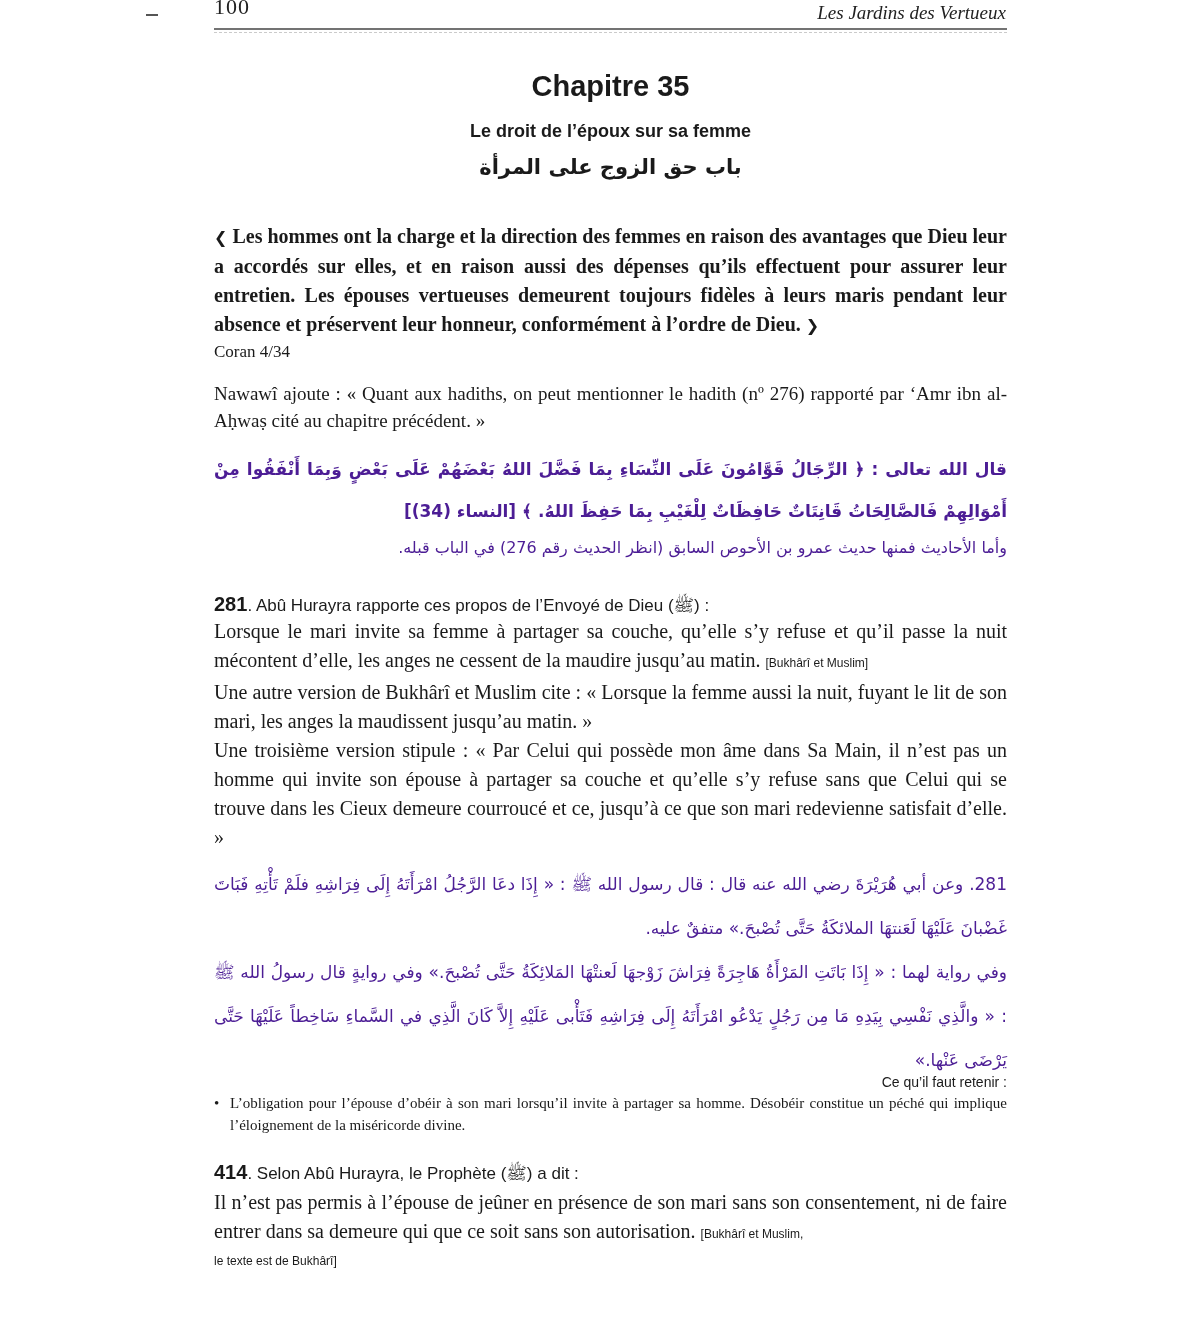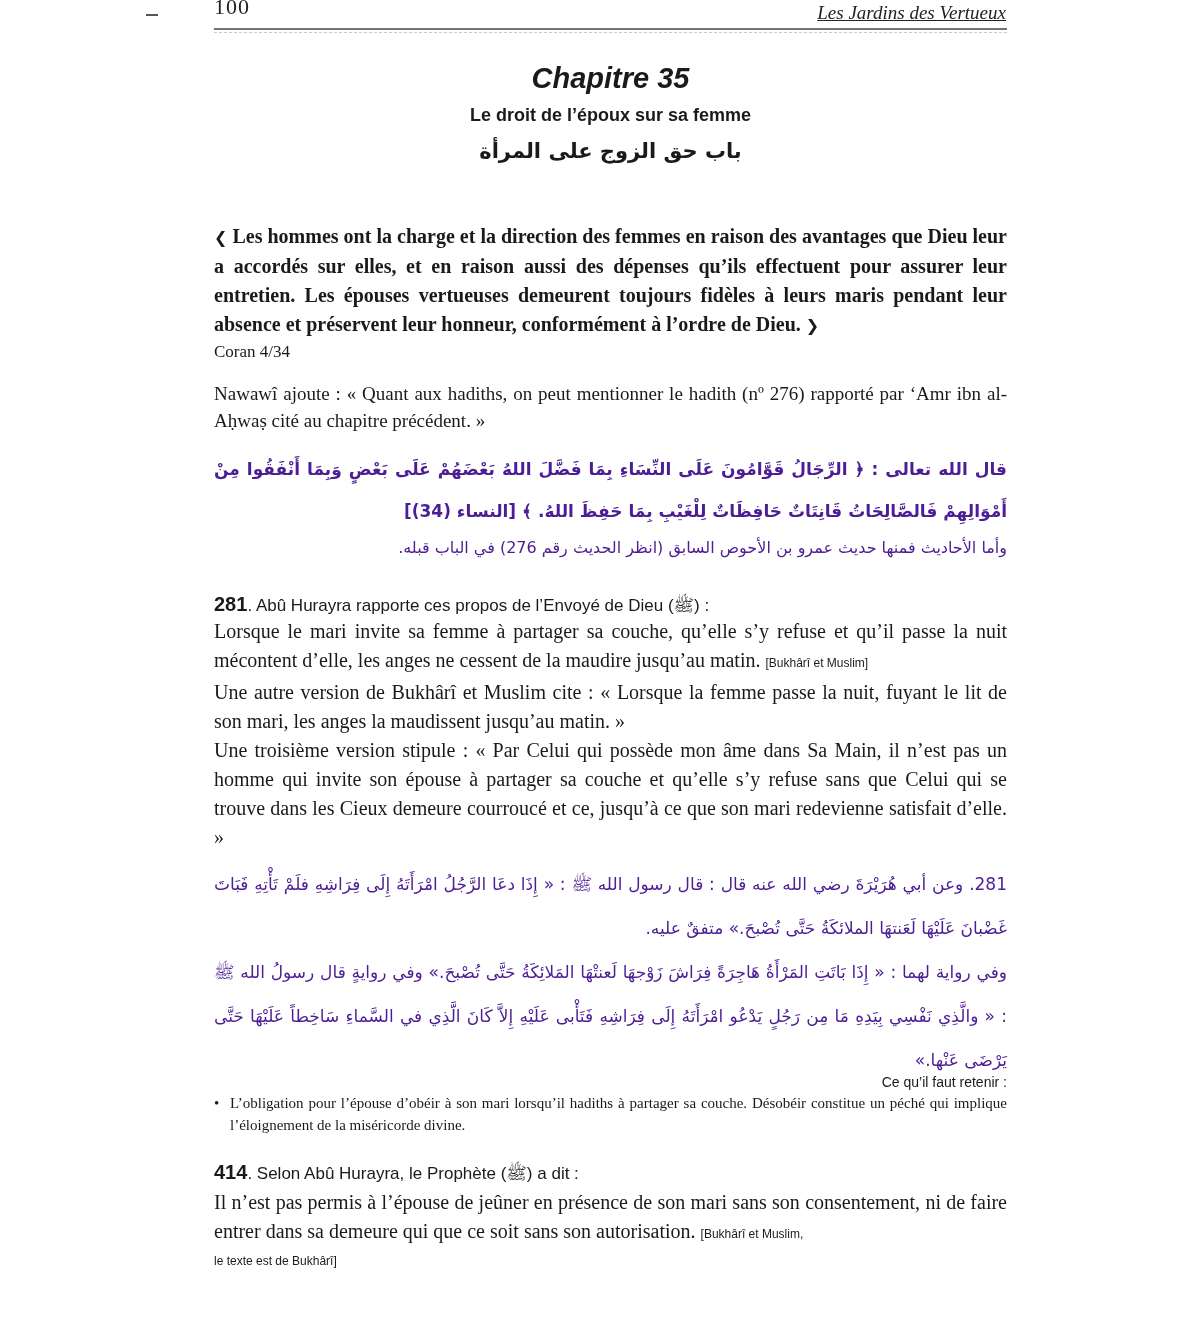--- a/index.html
+++ b/index.html
@@ -1,26 +1,26 @@
 <!DOCTYPE html>
 <html><head>
   <meta charset="utf-8">
   <style>
     html, body { margin: 0; padding: 0; background: #ffffff; }
     body { width: 1200px; height: 1328px; position: relative; overflow: hidden; color: #1a1a1a; }
     .page { position: absolute; left: 0; top: 0; width: 1200px; height: 1128px; }
 
     .margin-dash { position: absolute; left: 146px; top: 14px; width: 12px; height: 2px; background: #555; }
     .page-number { position: absolute; left: 214px; top: -6px; font-family: "Liberation Serif", serif; font-size: 22px; color: #222; letter-spacing: 1px; }
-    .running-head { position: absolute; right: 194px; top: 2px; font-family: "Liberation Serif", serif; font-style: italic; font-size: 19px; color: #222; text-decoration: underline; }
+    .running-head { position: absolute; right: 194px; top: 2px; font-family: "Liberation Serif", serif; font-style: italic; font-size: 19px; color: #222; }
     .head-rule { position: absolute; left: 214px; top: 28px; width: 793px; height: 0; border-top: 2px solid #444; opacity: .75; }
     .head-rule2 { position: absolute; left: 214px; top: 32px; width: 793px; height: 0; border-top: 1px dashed #999; opacity: .5; }
 
     .chapter-block { position: absolute; left: 214px; width: 793px; top: 58px; text-align: center; }
-    .chapter-title { font-family: "Liberation Sans", sans-serif; font-weight: bold; font-size: 29px; line-height: 40px; margin: 0; font-style: italic; }
+    .chapter-title { font-family: "Liberation Sans", sans-serif; font-weight: bold; font-size: 29px; line-height: 40px; margin: 8px; }
     .chapter-subtitle { font-family: "Liberation Sans", sans-serif; font-weight: bold; font-size: 18px; line-height: 34px; margin: 0; }
     .chapter-arabic { font-family: "DejaVu Sans", sans-serif; font-weight: bold; font-size: 21px; line-height: 38px; direction: rtl; margin: 0; }
 
     .content { position: absolute; left: 214px; width: 793px; }
     .serif { font-family: "Liberation Serif", serif; }
     .sans { font-family: "Liberation Sans", sans-serif; }
 
     .intro-label { top: 200px; font-size: 15px; line-height: 20px; }
     .verse { top: 222px; font-size: 20px; line-height: 29px; font-weight: bold; text-align: justify; text-align-last: left; }
     .verse-ref { top: 340px; font-size: 17px; line-height: 24px; }
@@ -79,34 +79,34 @@
   <div class="content arabic ar-note">وأما الأحاديث فمنها حديث عمرو بن الأحوص السابق (انظر الحديث رقم 276) في الباب قبله.</div>
 
   <div class="content sans hadith-head h281-head">
     <span class="num">281</span><span>. Abû Hurayra rapporte ces propos de l’Envoyé de Dieu (ﷺ) :</span>
   </div>
   <div class="content serif h281-body">
     <div>
       <span>Lorsque le mari invite sa femme à partager sa couche, qu’elle s’y refuse et qu’il passe la nuit mécontent d’elle, les anges ne cessent de la maudire jusqu’au matin.</span>
       <span class="small-ref">[Bukhârî et Muslim]</span>
     </div>
-    <div>Une autre version de Bukhârî et Muslim cite : « Lorsque la femme passe la nuit, fuyant le lit de son mari, les anges la maudissent jusqu’au matin. »</div>
+    <div>Une autre version de Bukhârî et Muslim cite : « Lorsque la femme aussi la nuit, fuyant le lit de son mari, les anges la maudissent jusqu’au matin. »</div>
     <div>Une troisième version stipule : « Par Celui qui possède mon âme dans Sa Main, il n’est pas un homme qui invite son épouse à partager sa couche et qu’elle s’y refuse sans que Celui qui se trouve dans les Cieux demeure courroucé et ce, jusqu’à ce que son mari redevienne satisfait d’elle. »</div>
   </div>
 
   <div class="content arabic ar-281">
     <div>281. وعن أبي هُرَيْرَةَ رضي الله عنه قال : قال رسول الله ﷺ : « إِذَا دعَا الرَّجُلُ امْرَأَتَهُ إِلَى فِرَاشِهِ فلَمْ تَأْتِهِ فَبَاتَ غَضْبانَ عَلَيْهَا لَعَنتهَا الملائكَةُ حَتَّى تُصْبحَ.» متفقٌ عليه.</div>
     <div>وفي رواية لهما : « إِذَا بَاتَتِ المَرْأَةُ هَاجِرَةً فِرَاشَ زَوْجهَا لَعنتْهَا المَلائِكَةُ حَتَّى تُصْبحَ.» وفي روايةٍ قال رسولُ الله ﷺ : « والَّذِي نَفْسِي بِيَدِهِ مَا مِن رَجُلٍ يَدْعُو امْرَأَتَهُ إِلَى فِرَاشِهِ فَتَأْبى عَلَيْهِ إِلاَّ كَانَ الَّذِي في السَّماءِ سَاخِطاً عَلَيْهَا حَتَّى يَرْضَى عَنْها.»</div>
   </div>
 
   <div class="content sans retain-title">Ce qu’il faut retenir :</div>
   <ul class="content serif retain-list">
     <li>
       <span class="bullet">•</span>
-      <span>L’obligation pour l’épouse d’obéir à son mari lorsqu’il hadiths à partager sa couche. Désobéir constitue un péché qui implique l’éloignement de la miséricorde divine.</span>
+      <span>L’obligation pour l’épouse d’obéir à son mari lorsqu’il invite à partager sa homme. Désobéir constitue un péché qui implique l’éloignement de la miséricorde divine.</span>
     </li>
   </ul>
 
   <div class="content sans hadith-head h282-head">
     <span class="num">414</span><span>. Selon Abû Hurayra, le Prophète (ﷺ) a dit :</span>
   </div>
   <div class="content serif h282-body">
     <span>Il n’est pas permis à l’épouse de jeûner en présence de son mari sans son consentement, ni de faire entrer dans sa demeure qui que ce soit sans son autorisation.</span>
     <span class="small-ref">[Bukhârî et Muslim,</span>
     <span class="small-ref-line">le texte est de Bukhârî]</span>

